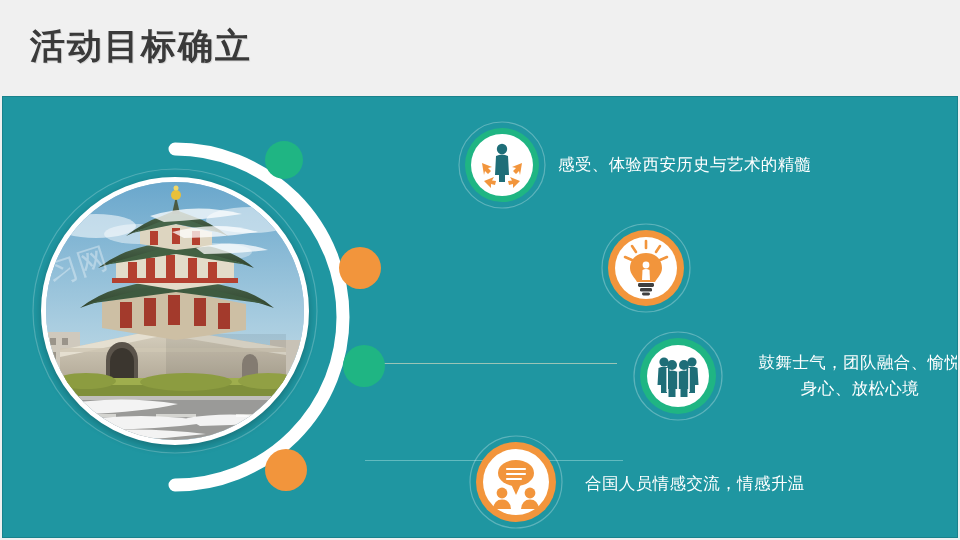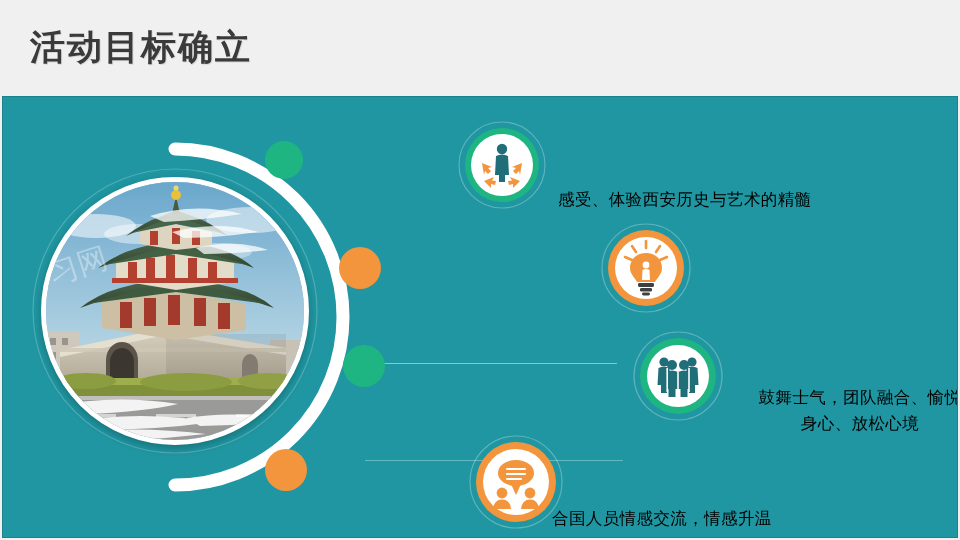--- a/index.html
+++ b/index.html
@@ -35,20 +35,21 @@
     position: absolute;
     left: 30px;
     top: 22px;
     font-size: 35px;
     font-weight: bold;
     color: #3a3a3a;
     letter-spacing: 2px;
     line-height: 50px;
     text-shadow: 1px 1px 0 rgba(0,0,0,0.10);
     white-space: nowrap;
+    font-family: Liberation Serif, serif;
   }
 
   
   #content-panel {
     position: absolute;
     left: 2px;
     top: 96px;
     width: 956px;
     height: 442px;
     background: #1f96a1;
@@ -105,26 +106,25 @@
   }
   .item-icon {
     position: absolute;
     left: 0;
     top: 0;
     width: 78px;
     height: 78px;
   }
   .item-text {
     position: absolute;
-    color: #000000;
+    color: #ffffff;
     font-size: 16.5px;
     line-height: 26px;
     letter-spacing: 0.4px;
     white-space: pre-line;
-    margin-top: 35px;
   }
 
   
   .connector {
     position: absolute;
     height: 1px;
   }
 </style>
 </head>
 <body>
@@ -363,17 +363,17 @@
           </g>
 
           <g fill="#f2953c">
             <circle cx="33" cy="58" r="5.4"></circle>
             <path d="M 24 74 Q 25 64.5 33 64.5 Q 41 64.5 42 74 Z"></path>
             <circle cx="61" cy="58" r="5.4"></circle>
             <path d="M 52 74 Q 53 64.5 61 64.5 Q 69 64.5 70 74 Z"></path>
           </g>
         </svg>
       </div>
-      <div class="item-text" style="left:83px; top:35px; width:360px;">合国人员情感交流，情感升温</div>
+      <div class="item-text" style="left:116px; top:35px; width:360px;">合国人员情感交流，情感升温</div>
     </div>
 
   </div>
 </div>
 
 </body></html>

